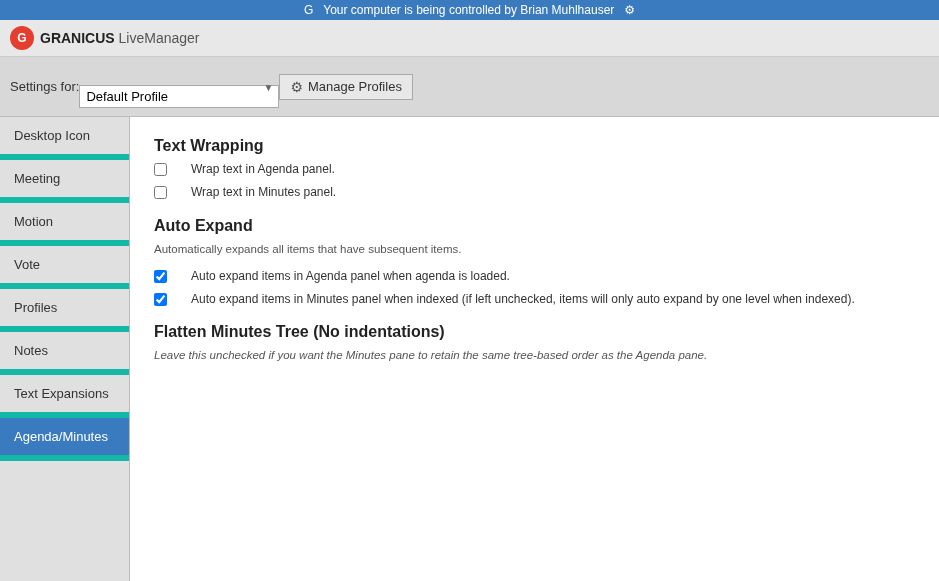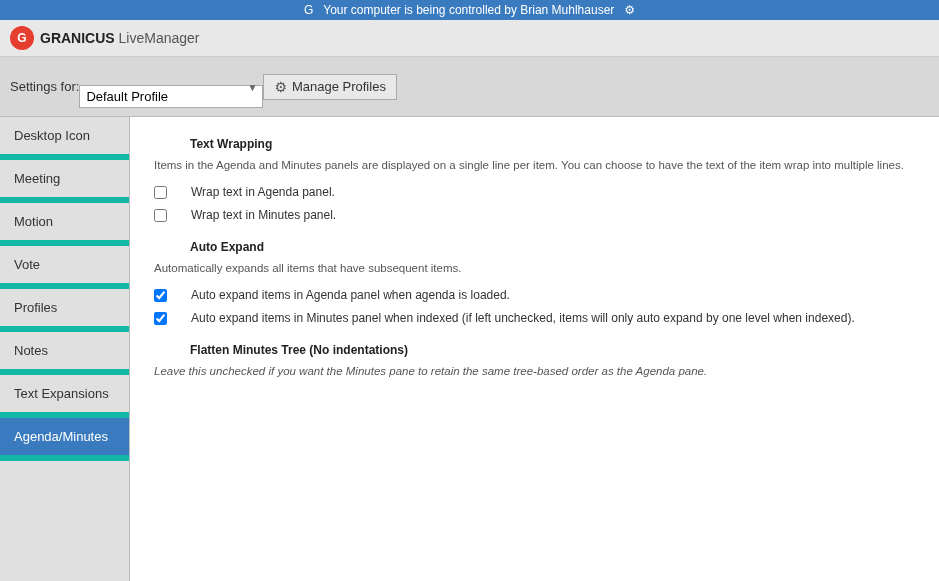--- a/index.html
+++ b/index.html
@@ -39,21 +39,21 @@
       display: flex;
       align-items: center;
       gap: 0;
     }
     .settings-label { font-size: 13px; color: #333; }
     .profile-select {
       border: 1px solid #aaa;
       background: white;
       padding: 3px 6px;
       font-size: 13px;
-      width: 184px;
+      width: 200px;
       appearance: none;
       cursor: pointer;
       position: relative;
       margin-top: 20px;
     }
     .select-wrapper {
       position: relative;
       display: inline-block;
     }
     .select-wrapper::after {
@@ -106,25 +106,24 @@
 
     
     .content {
       flex: 1;
       background: white;
       padding: 20px 24px;
       overflow-y: auto;
     }
 
     .section-title {
-      font-size: 12px;
+      font-size: 16px;
       font-weight: bold;
       color: #222;
       margin-bottom: 6px;
-      margin-left: 36px;
     }
     .section-desc {
       font-size: 11.5px;
       color: #555;
       margin-bottom: 10px;
       line-height: 1.5;
     }
     .checkbox-row {
       display: flex;
       align-items: flex-start;
@@ -227,21 +226,20 @@
     </div>
     <div class="sidebar-item active">
       <span>Agenda/Minutes</span>
     </div>
   </div>
 
   <div class="content">
 
     <div class="section-gap">
       <div class="section-title">Text Wrapping</div>
-      <div class="section-desc">Items in the Agenda and Minutes panels are displayed on a single line per item. You can choose to have the text of the item wrap into multiple lines.</div>
       <div class="checkbox-row">
         <input type="checkbox" style="">
         <label class="checkbox-label">Wrap text in Agenda panel.</label>
       </div>
       <div class="checkbox-row">
         <input type="checkbox" style="">
         <label class="checkbox-label">Wrap text in Minutes panel.</label>
       </div>
     </div>
 

